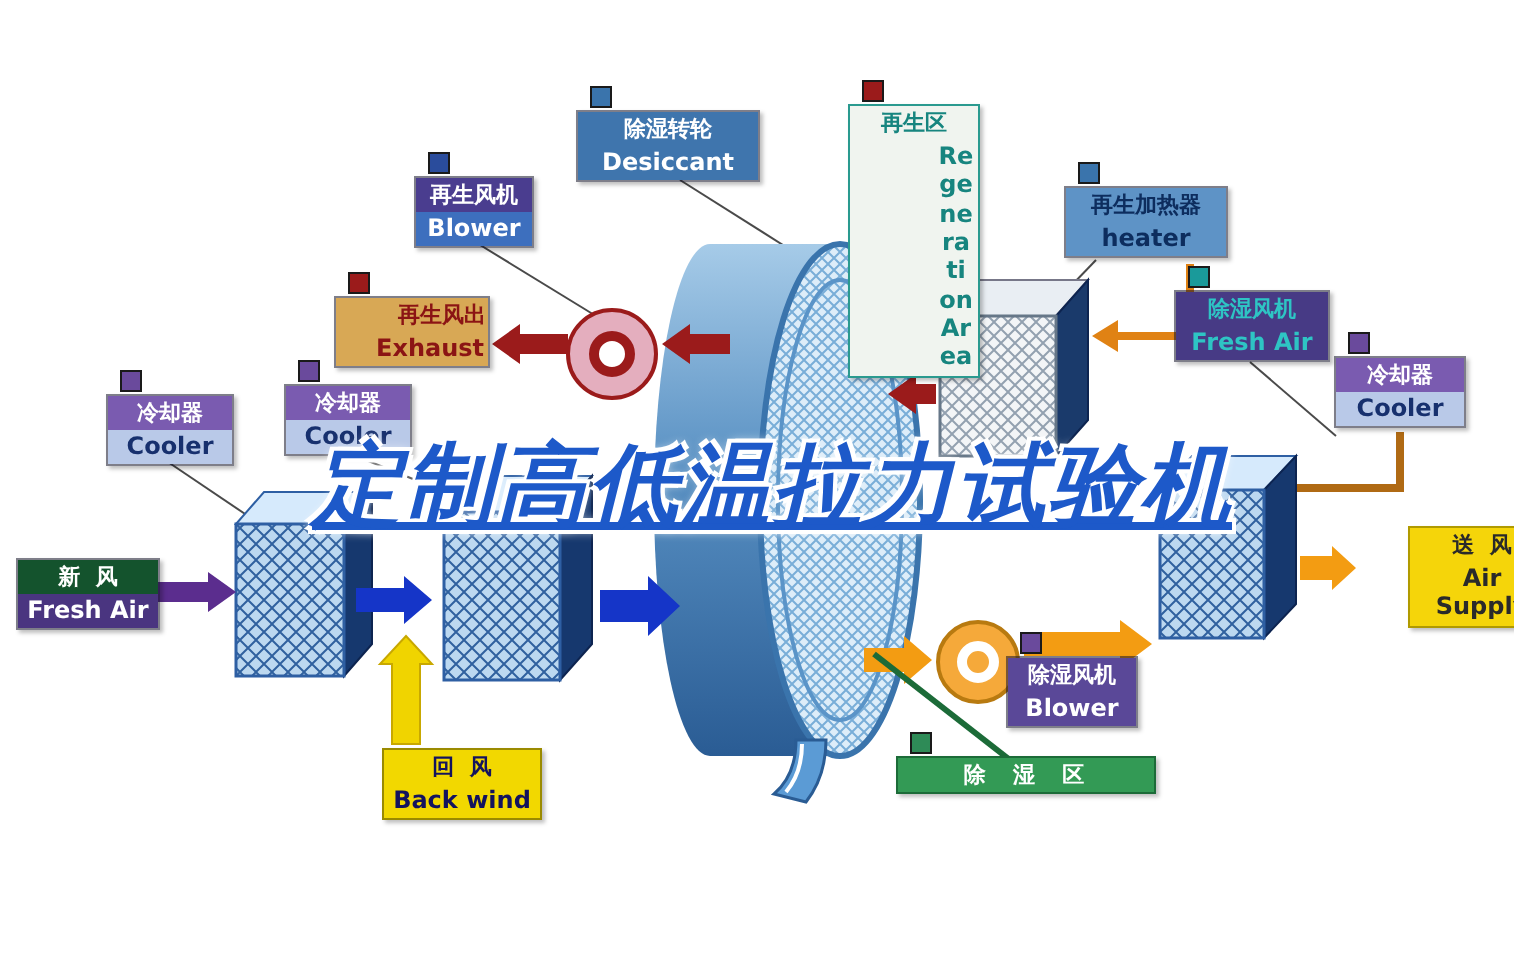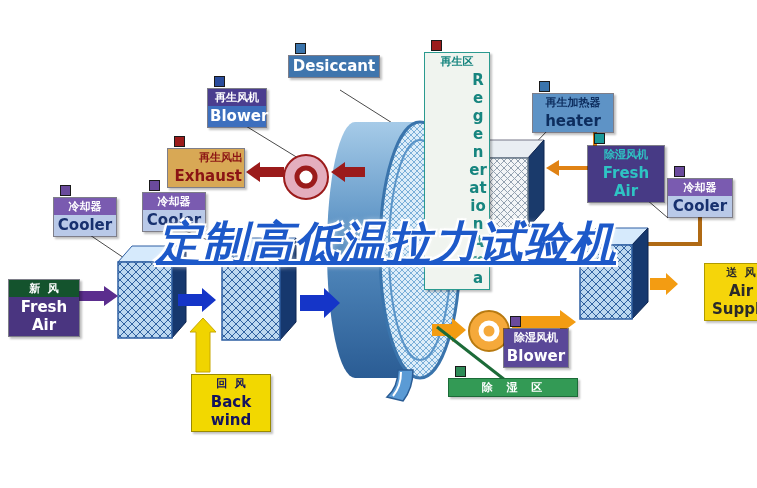--- a/index.html
+++ b/index.html
@@ -2,21 +2,21 @@
 <html><head>
 <meta charset="utf-8">
 <style>
   html,body{margin:0;padding:0;background:#fff;}
   .stage{position:relative;width:757px;height:488px;background:#ffffff;overflow:hidden;
          font-family:"DejaVu Sans",sans-serif;}
   svg.layer{position:absolute;left:0;top:0;z-index:5;}
   .label{position:absolute;z-index:20;text-align:center;
          border:1px solid rgba(20,20,40,.55);box-shadow:1.5px 1.5px 2px rgba(0,0,0,.25);}
   .label .zh{font-size:11px;font-weight:bold;padding:2px 1px 1px;line-height:1.25;white-space:pre;}
-  .label .en{font-size:15px;font-weight:bold;padding:1px 2px 2px;line-height:1.2;}
+  .label .en{font-size:12px;font-weight:bold;padding:1px 2px 2px;line-height:1.2;}
   .label .en.break{word-break:break-all;}
   .swatch{position:absolute;top:-13px;left:6px;width:9px;height:9px;border:1px solid #1a1a1a;}
   .watermark{position:absolute;left:156px;top:213px;z-index:60;font-size:45px;font-weight:bold;
              font-style:italic;color:#1d59c9;letter-spacing:1px;white-space:nowrap;
              text-shadow:-2px -2px 0 #fff,2px -2px 0 #fff,-2px 2px 0 #fff,2px 2px 0 #fff,0 0 6px #fff;text-decoration:underline;}
 </style>
 </head>
 <body>
 
 <div class="stage">
@@ -119,20 +119,21 @@
 </svg>
 
 <div class="label" style="left:207px;top:88px;width:58px;">
   <span class="swatch" style="background:#2a4c9c;"></span>
   <div class="zh" style="background:#4a3d8f;color:#fff;">再生风机</div>
   <div class="en" style="background:#3d6fbe;color:#fff;">Blower</div>
 </div>
 
 <div class="label" style="left:288px;top:55px;width:90px;">
   <span class="swatch" style="background:#3a74ac;"></span>
+  <div class="zh" style="background:#3f75ad;color:#fff;">除湿转轮</div>
   <div class="en" style="background:#3f75ad;color:#fff;">Desiccant</div>
 </div>
 
 <div class="label" style="left:424px;top:52px;width:64px;border-color:#2a9a8f;">
   <span class="swatch" style="background:#9b1b1b;"></span>
   <div class="zh" style="background:#f0f4ef;color:#17857f;">再生区</div>
   <div class="en break" style="background:#f0f4ef;color:#17857f;padding-left:44px;">Regeneration Area</div>
 </div>
 
 <div class="label" style="left:532px;top:93px;width:80px;">

